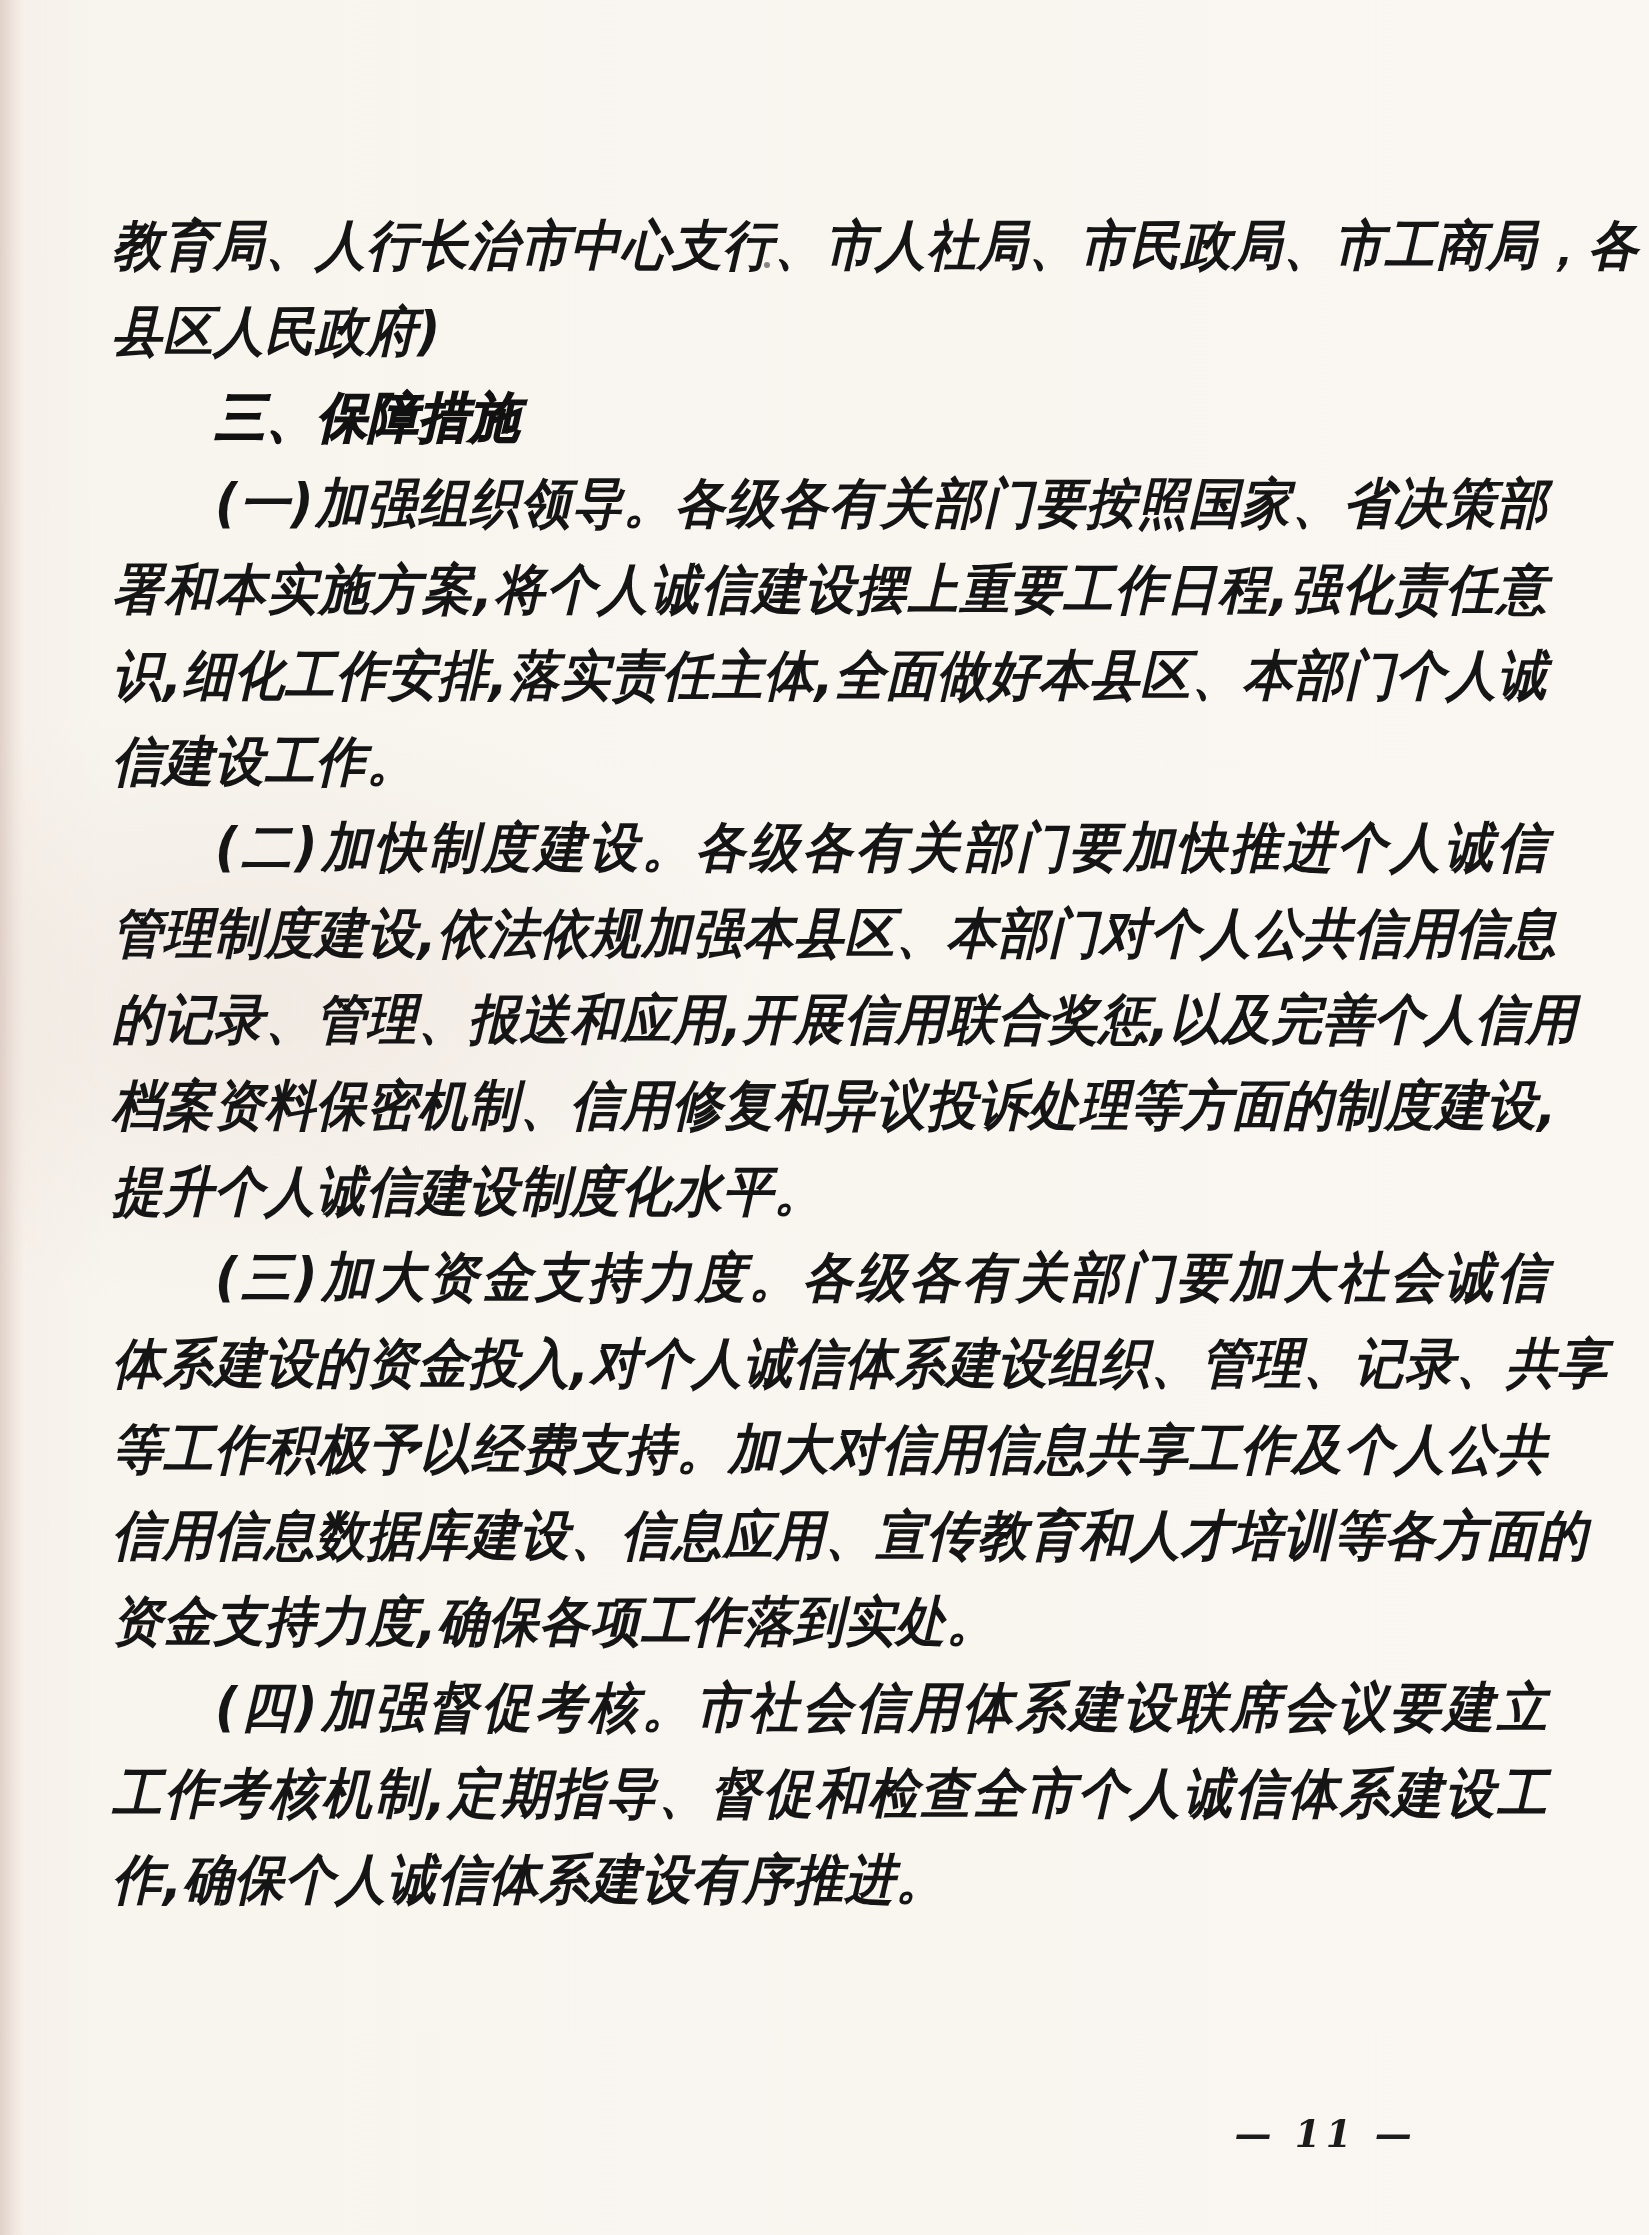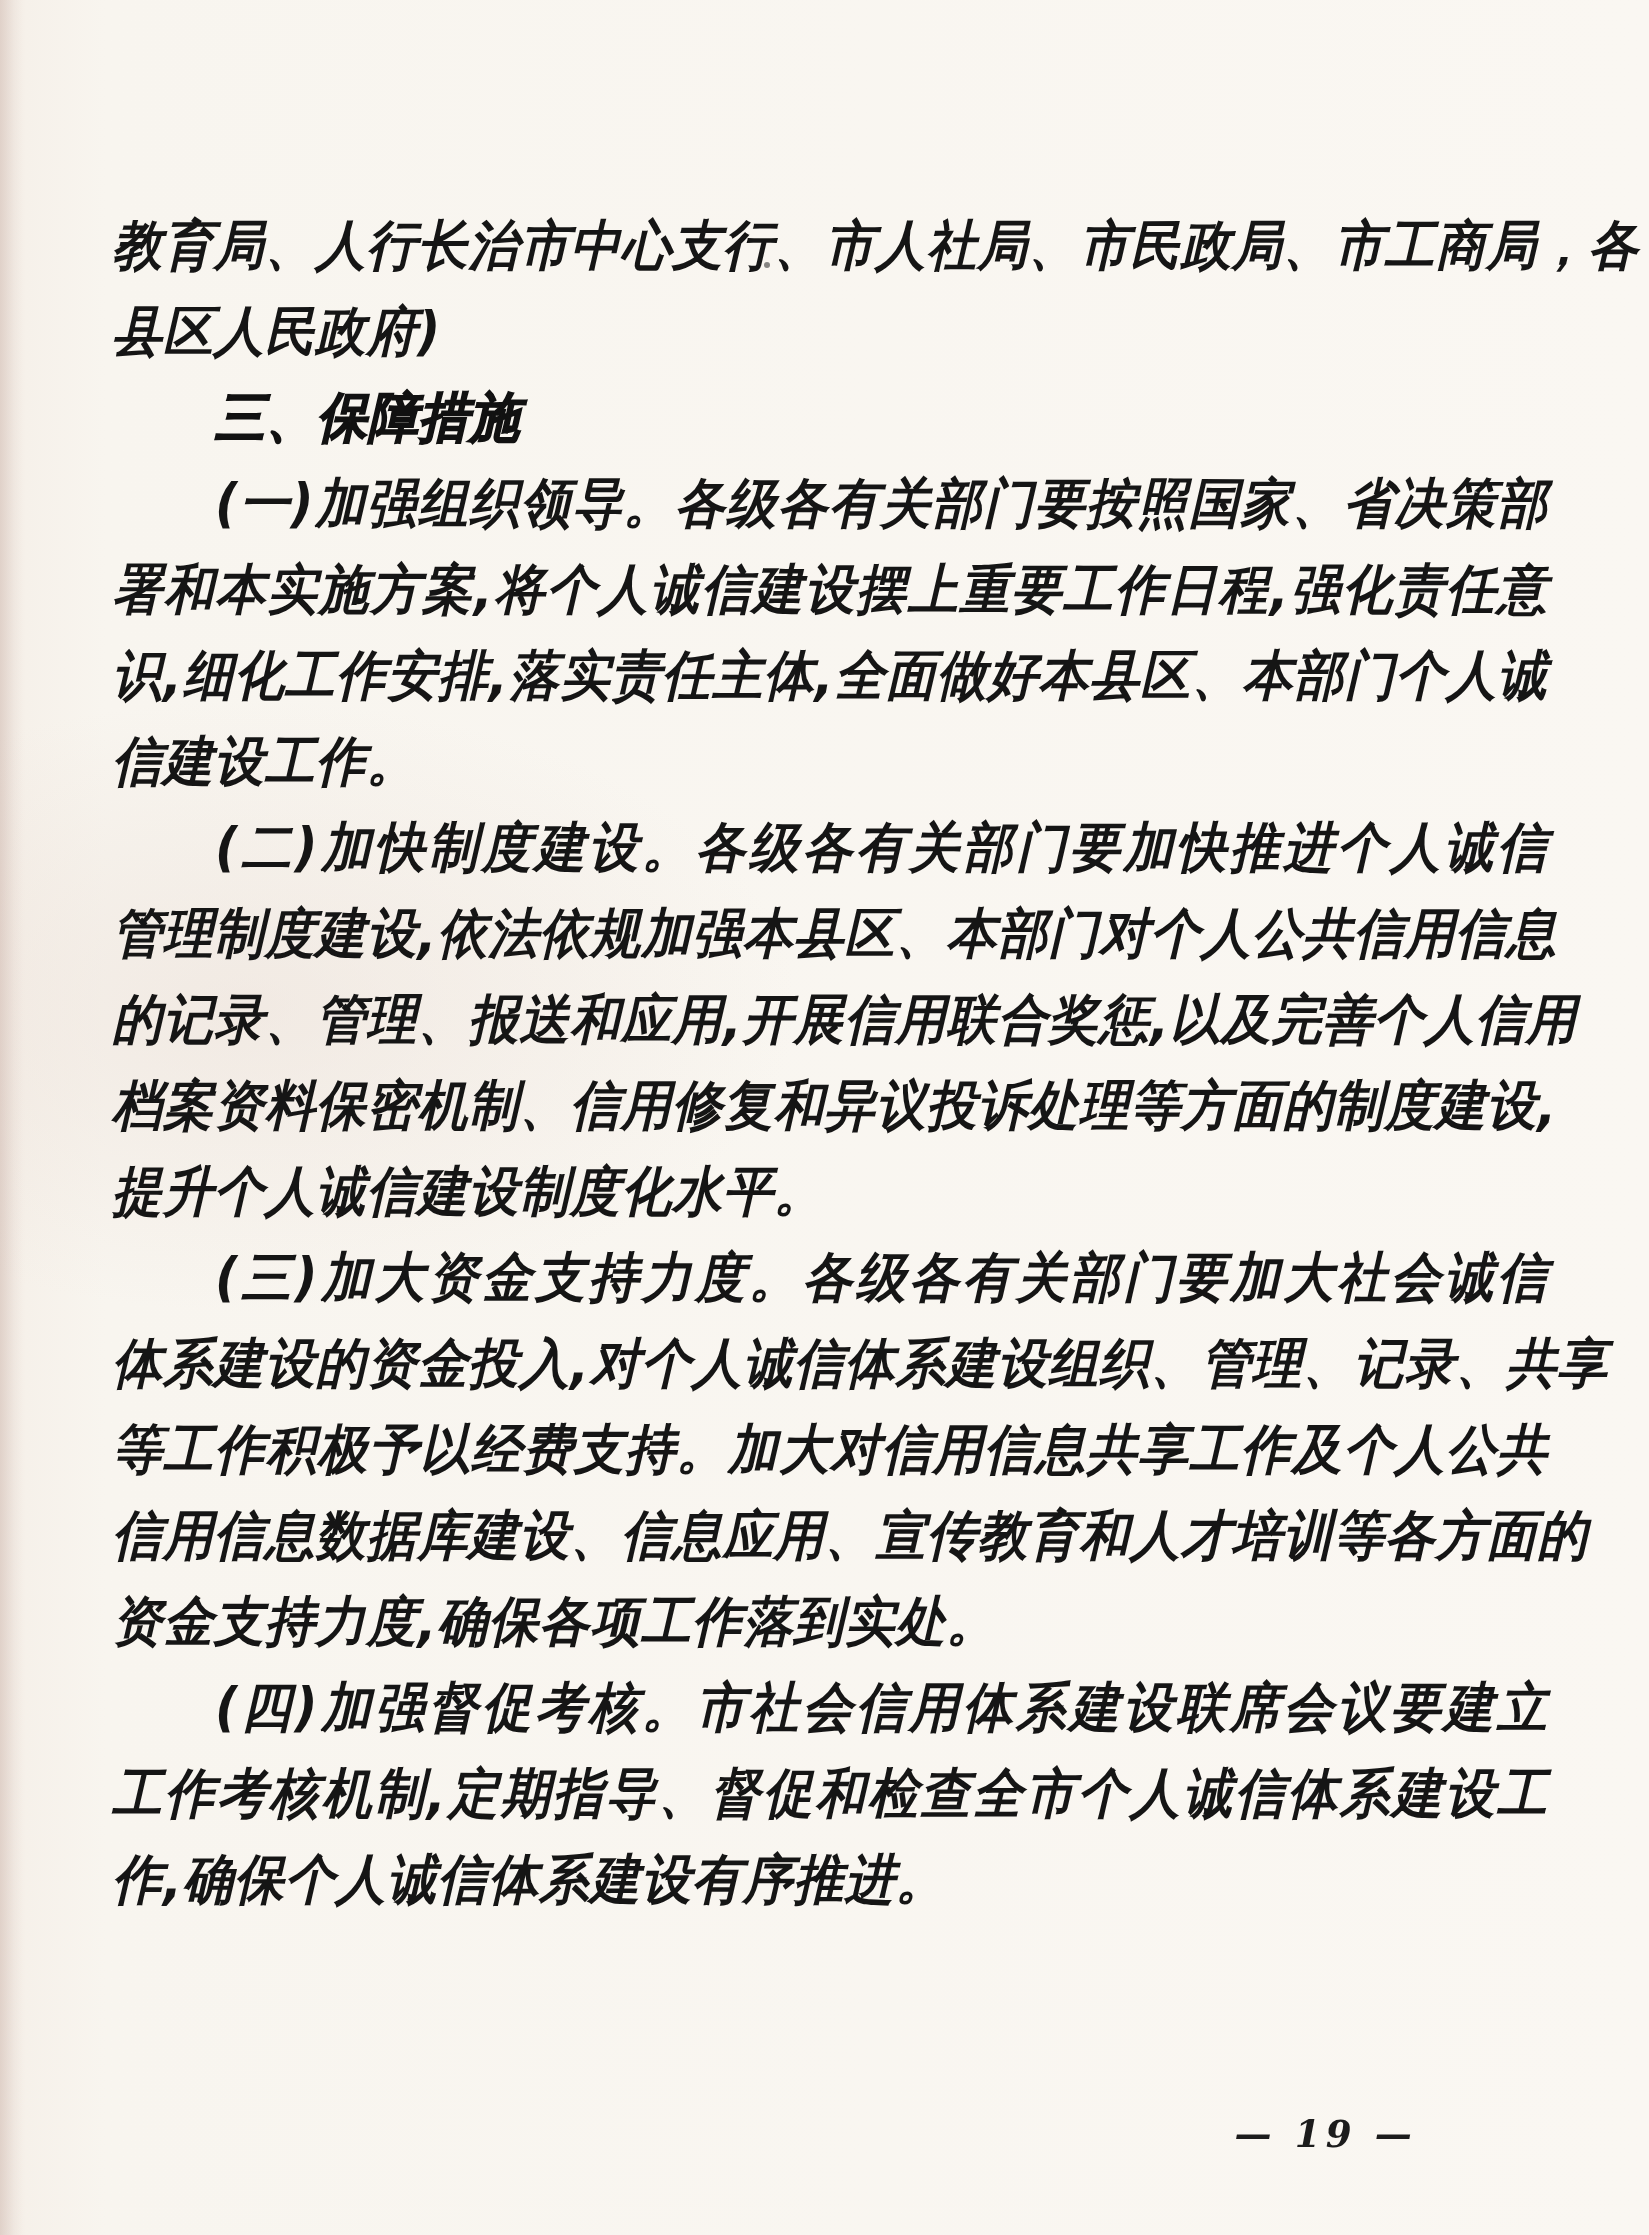--- a/index.html
+++ b/index.html
@@ -105,15 +105,15 @@
     <div class="line left">提升个人诚信建设制度化水平。</div>
     <div class="line indent">(三)加大资金支持力度。各级各有关部门要加大社会诚信</div>
     <div class="line">体系建设的资金投入,对个人诚信体系建设组织、管理、记录、共享</div>
     <div class="line">等工作积极予以经费支持。加大对信用信息共享工作及个人公共</div>
     <div class="line">信用信息数据库建设、信息应用、宣传教育和人才培训等各方面的</div>
     <div class="line left">资金支持力度,确保各项工作落到实处。</div>
     <div class="line indent">(四)加强督促考核。市社会信用体系建设联席会议要建立</div>
     <div class="line">工作考核机制,定期指导、督促和检查全市个人诚信体系建设工</div>
     <div class="line left">作,确保个人诚信体系建设有序推进。</div>
   </div>
-  <div class="page-number">— 19 —</div>
+  <div class="page-number">— 11 —</div>
 </div>
 
 
 </body></html>

